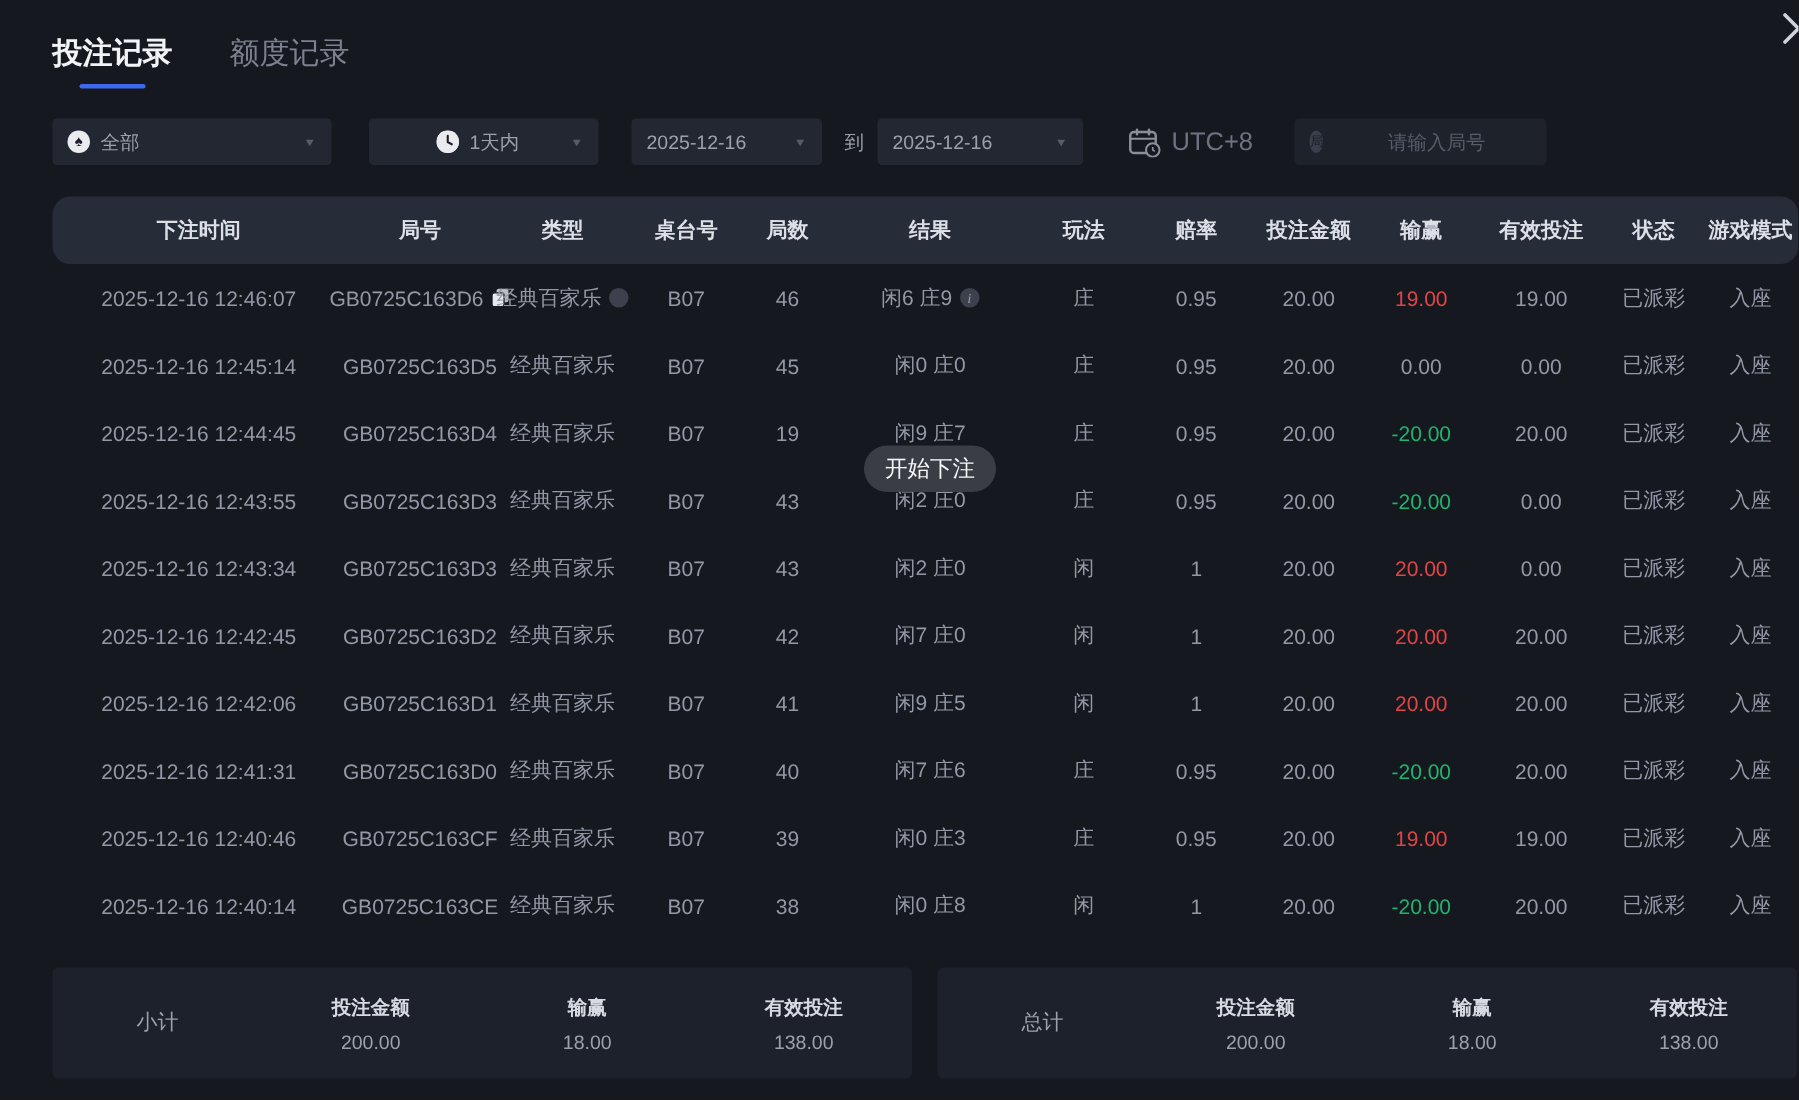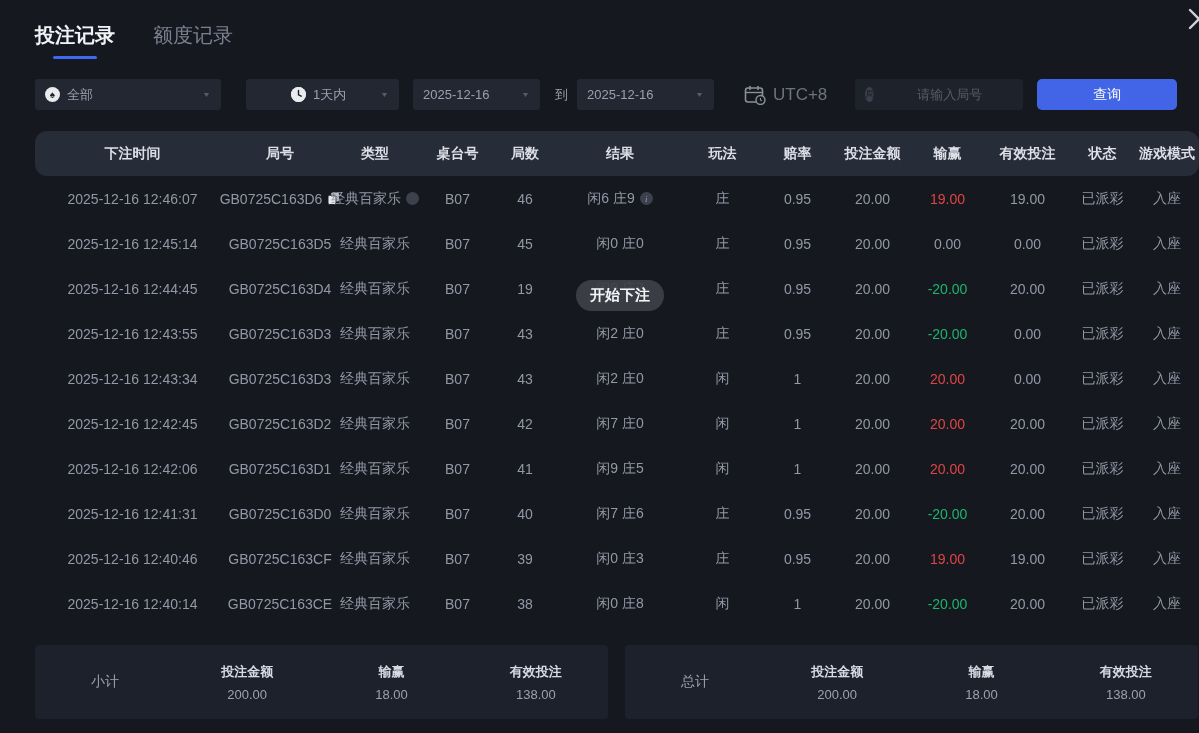--- a/index.html
+++ b/index.html
@@ -26,21 +26,21 @@
     background:#232732; height:31px; border-radius:3px; display:flex; align-items:center;
     padding:0 10px; font-size:13px; color:#9aa0ac; position:relative;
   }
   .select .caret { margin-left:auto; font-size:9px; color:#565c6a; transform:scaleY(0.8); }
   .circle-ic {
     width:15px; height:15px; border-radius:50%; background:#e9ebef; color:#1b1e26;
     display:inline-flex; align-items:center; justify-content:center;
     font-size:10px; margin-right:7px; flex:0 0 auto;
   }
   .sel-game { width:186px; margin-right:25px; }
-  .sel-time { width:153px; margin-right:14px;padding-left:45px; }
+  .sel-time { width:153px; margin-right:22px;padding-left:45px; }
   .sel-date1 { width:127px; }
   .sel-date2 { width:137px; }
   .to-label { margin:0 9px 0 15px; font-size:13px; color:#9aa0ac; }
   .tz { display:flex; align-items:center; margin-left:30px; color:#6d7380; font-size:17px; }
   .tz svg { margin-right:7px; }
   .round-input {
     margin-left:28px; width:168px; height:31px; background:#1e222b; border-radius:3px;
     display:flex; align-items:center; padding:0 10px;
   }
   .round-input .badge {
@@ -71,23 +71,23 @@
            display:flex; align-items:center; justify-content:center; gap:5px; }
   .red { color:#e04545; }
   .green { color:#1db56c; }
   .dot-icon { width:13px; height:13px; border-radius:50%; background:#3c414d; display:inline-block; }
   .info-icon { width:13px; height:13px; border-radius:50%; background:#3c414d; color:#9ba1ad;
     display:inline-flex; align-items:center; justify-content:center; font-size:9px;
     font-family:"Liberation Serif",serif; font-style:italic; }
   .copy-icon { display:inline-flex; }
   
   .toast {
-    position:absolute; left:576px; top:280px; height:31px; padding:0 14px;
+    position:absolute; left:576px; top:297px; height:31px; padding:0 14px;
     background:rgba(62,65,72,0.93); border-radius:16px; color:#f5f6f8; font-size:15px;
-    display:flex; align-items:center; z-index:5;font-weight:bold;
+    display:flex; align-items:center; z-index:5;
   }
   
   .summary { display:flex; gap:17px; margin:19px 0 0 35px; }
   .sum-card {
     width:573px; height:74px; background:#1d212b; border-radius:4px;
     display:flex; align-items:center;justify-content:space-between;
   }
   .sum-title { flex:0 0 140px; text-align:center; font-size:14px; color:#9ba1ad; }
   .sum-col { flex:1; text-align:center; }
   .sum-label { font-size:13px; font-weight:bold; color:#d7dae2; margin-bottom:6px; }
@@ -140,21 +140,20 @@
       <line x1="14" y1="1.5" x2="14" y2="4.5" stroke="#8a8f9c" stroke-width="1.6" stroke-linecap="round"></line>
       <circle cx="16.5" cy="15" r="4.5" fill="#16181f" stroke="#8a8f9c" stroke-width="1.4"></circle>
       <path d="M16.5 13 v2 l1.4 0.9" stroke="#8a8f9c" stroke-width="1.1" fill="none"></path>
     </svg>
     <span>UTC+8</span>
   </div>
   <div class="round-input">
     <span class="badge">局</span>
     <input type="text" placeholder="请输入局号" style="">
   </div>
-  <button class="query-btn">查询</button>
 </div>
 
 <div class="table">
   <div class="tgrid thead">
       <div class="th">下注时间</div>
       <div class="th">局号</div>
       <div class="th">类型</div>
       <div class="th">桌台号</div>
       <div class="th">局数</div>
       <div class="th">结果</div>

